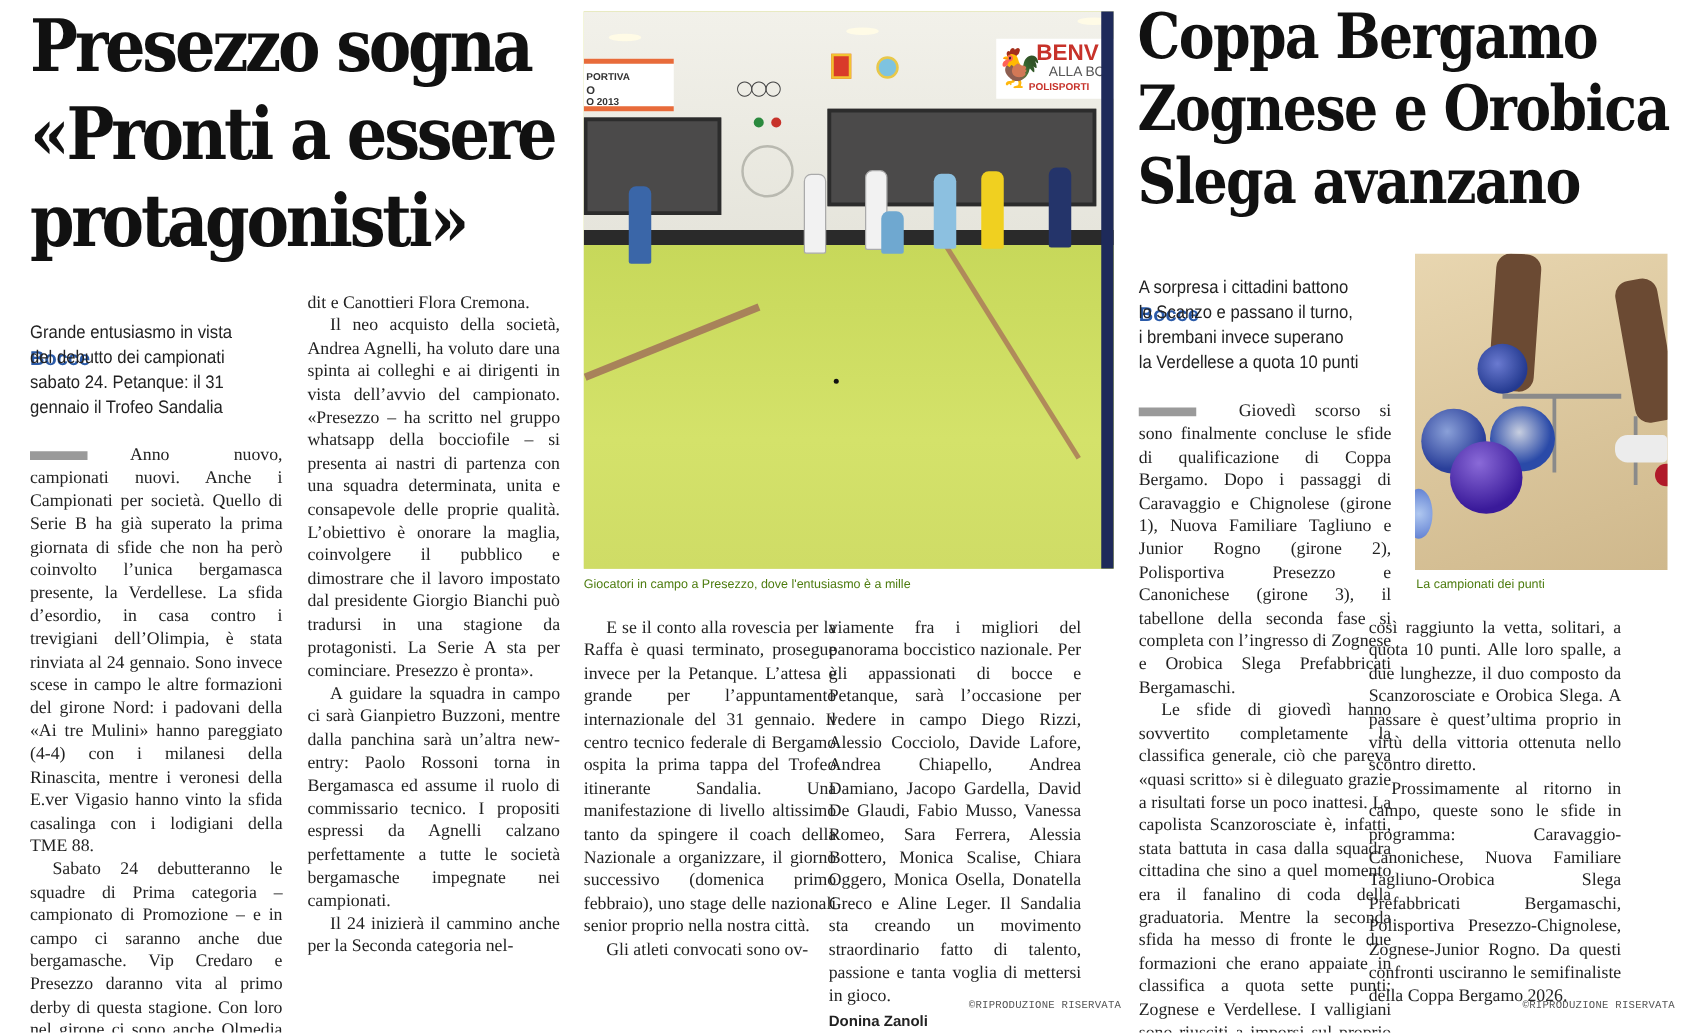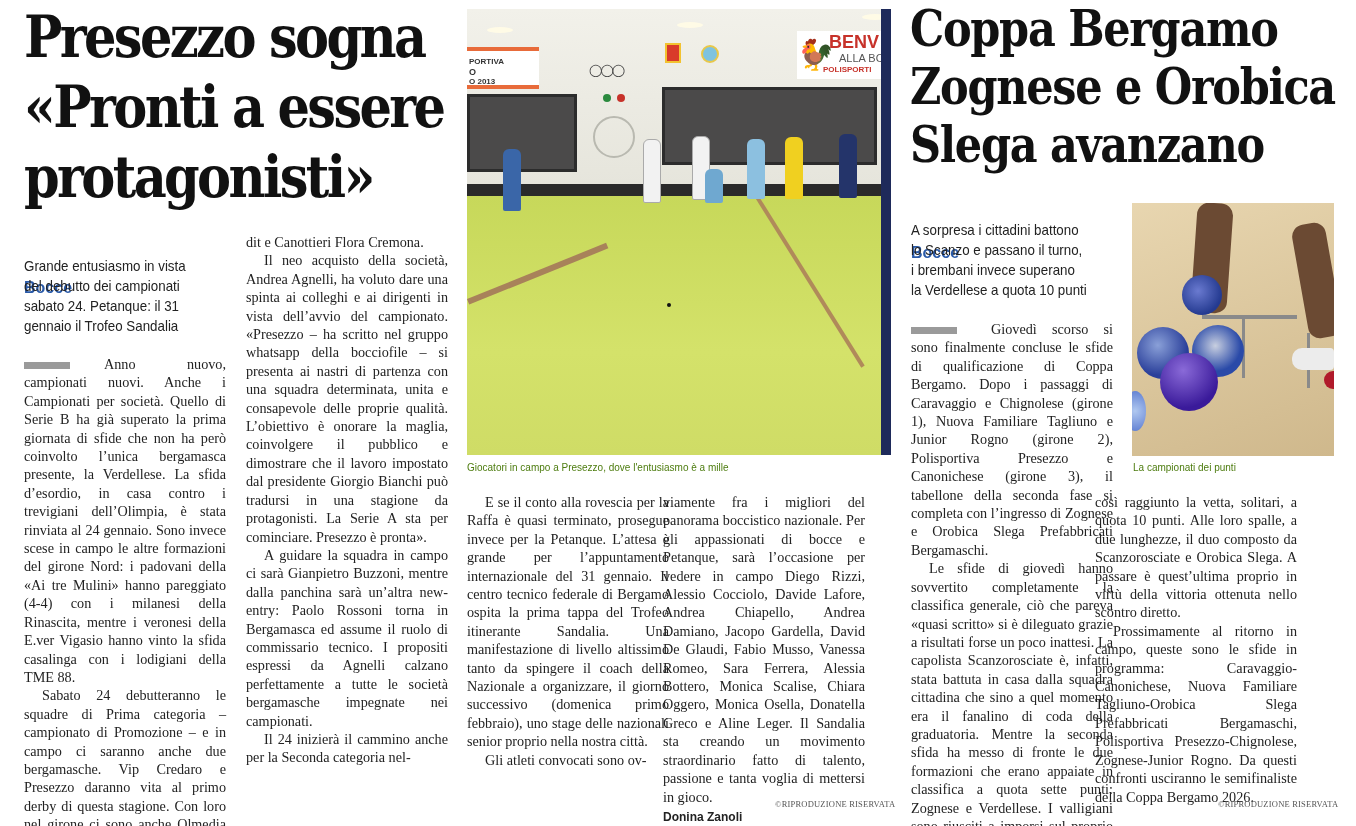--- a/index.html
+++ b/index.html
@@ -54,21 +54,21 @@
     margin-right: 34px;
   }
   .byline {
     font-family: "Liberation Sans", sans-serif;
     font-weight: bold;
     font-size: 12px;
     margin-top: 2px;
   }
   .copyright {
     position: absolute;
-    font-family: Liberation Serif, serif;
+    font-family: Liberation Mono, monospace;
     font-size: 8.5px;
     color: #555;
     letter-spacing: 0.2px;
   }
   .caption {
     position: absolute;
     font-family: "Liberation Sans", sans-serif;
     font-weight: normal;
     font-size: 10px;
     color: #4d7c0f;

